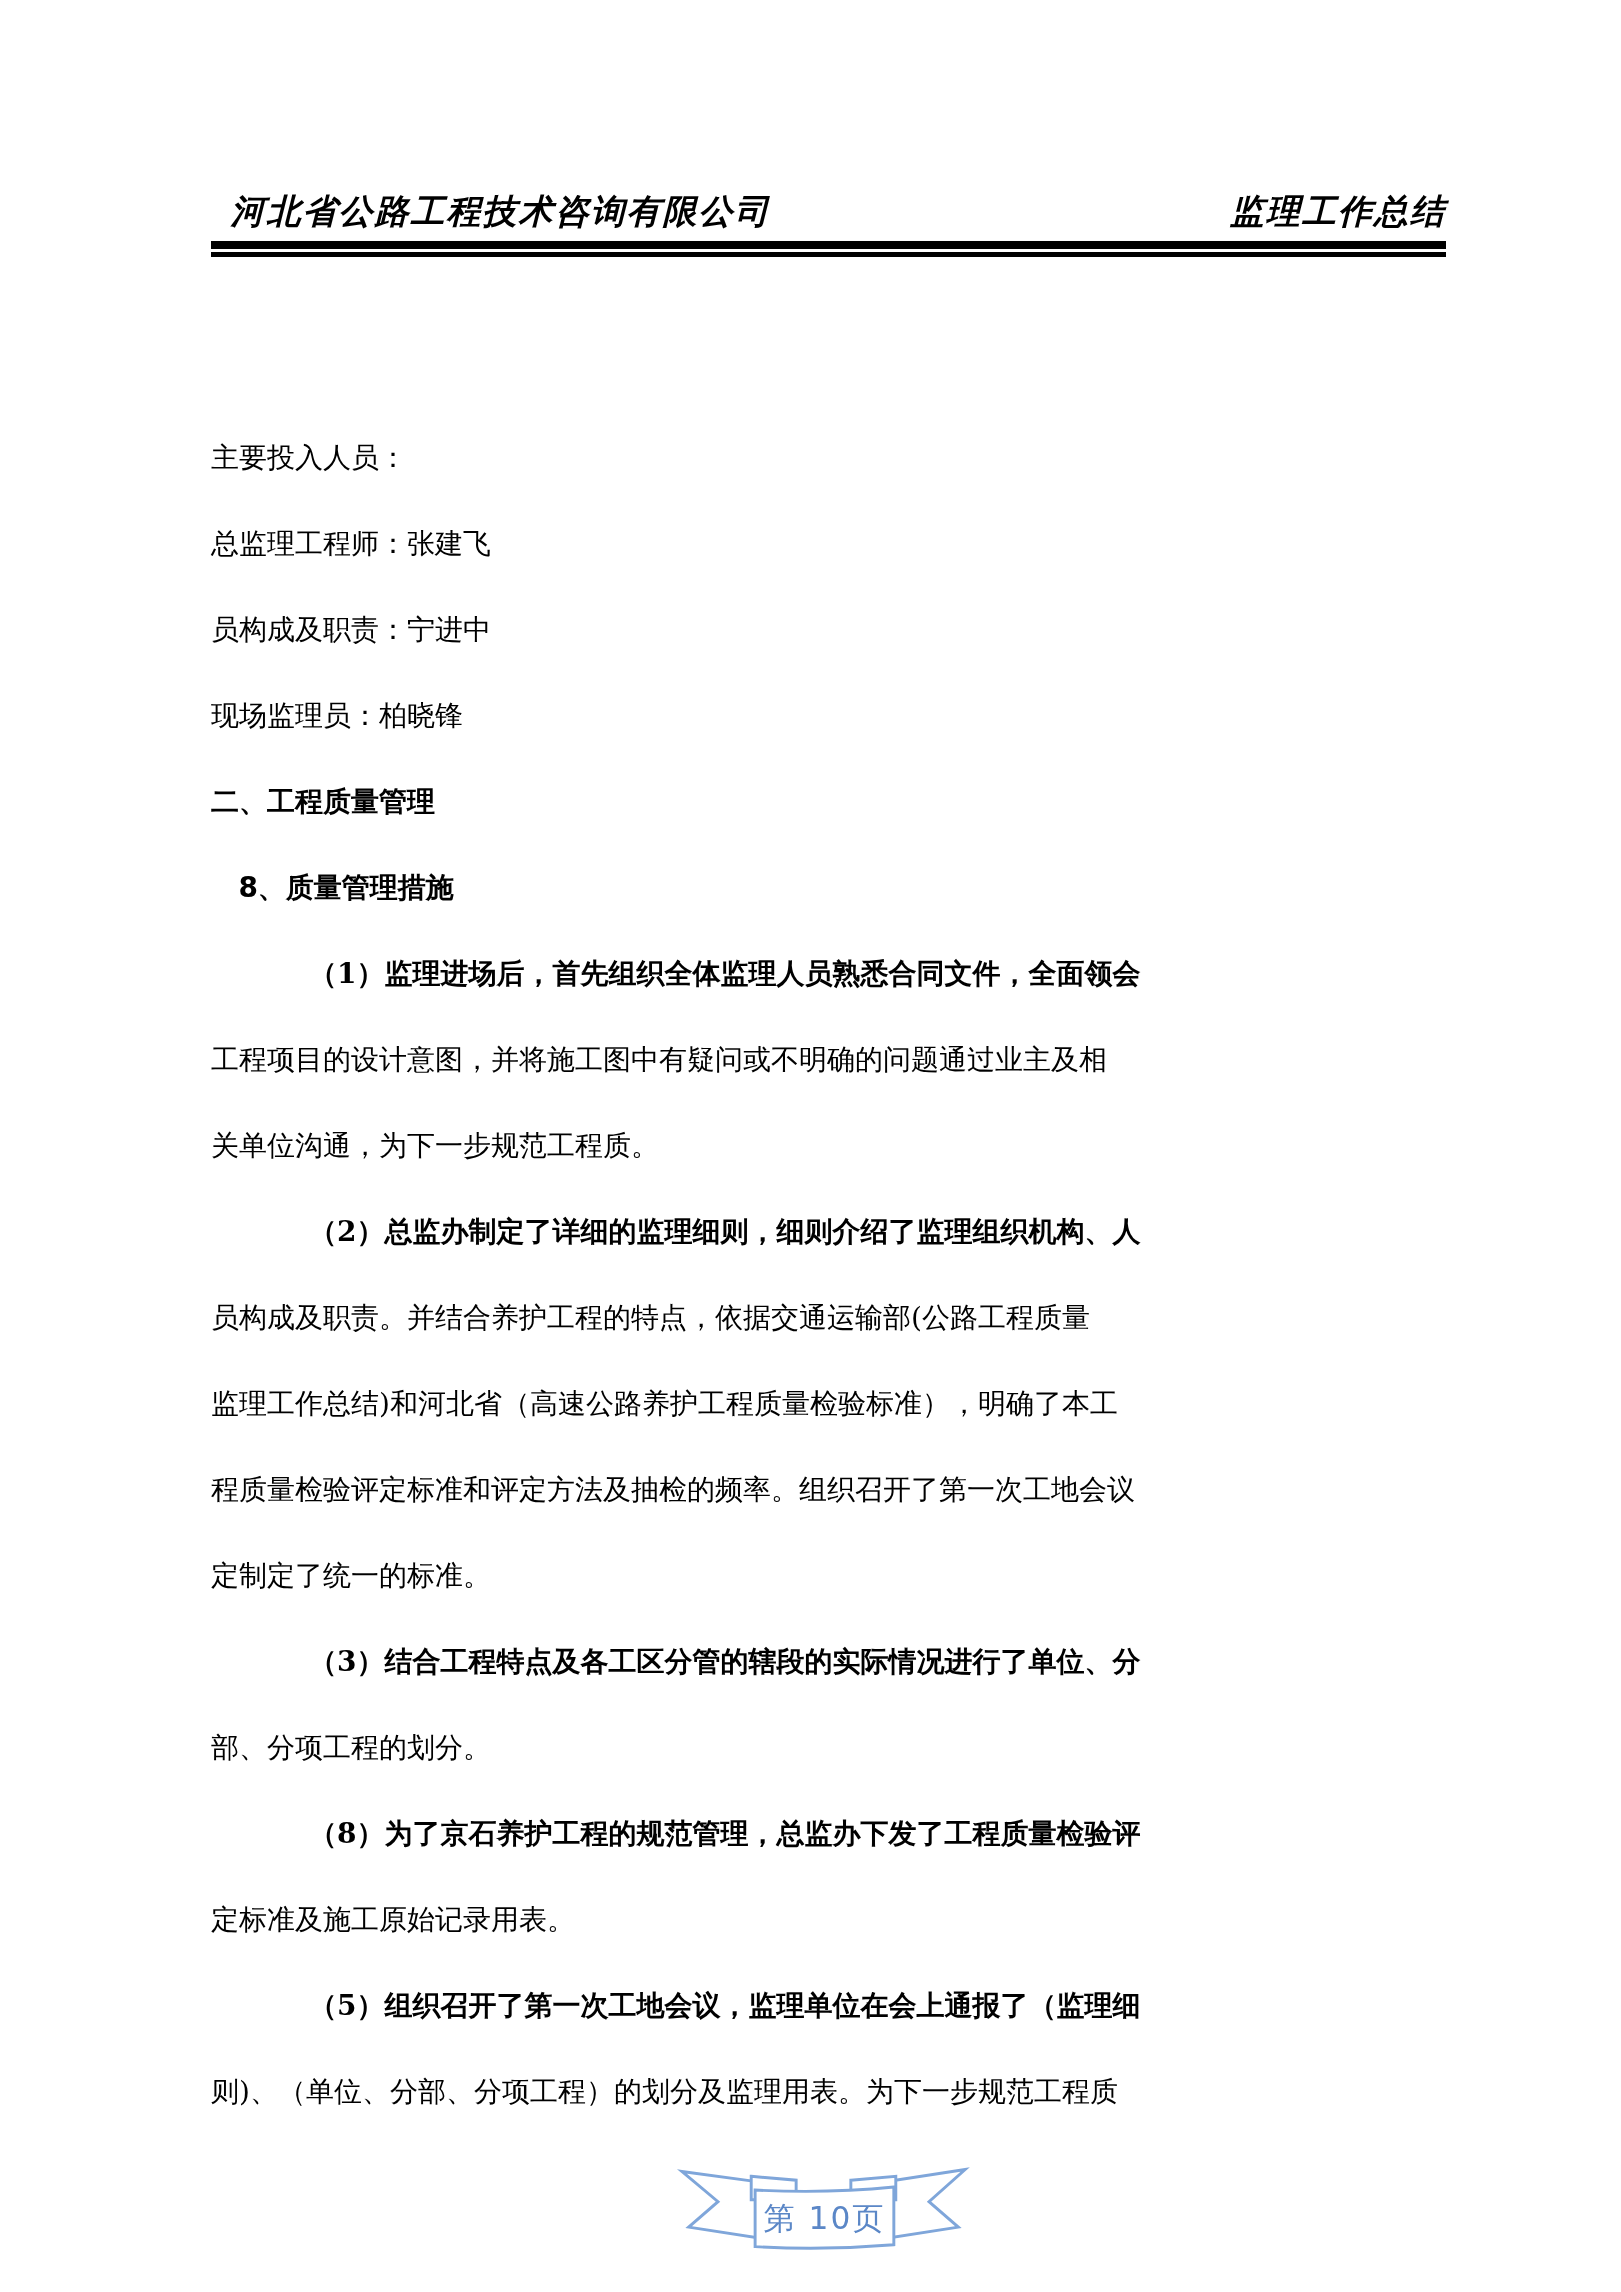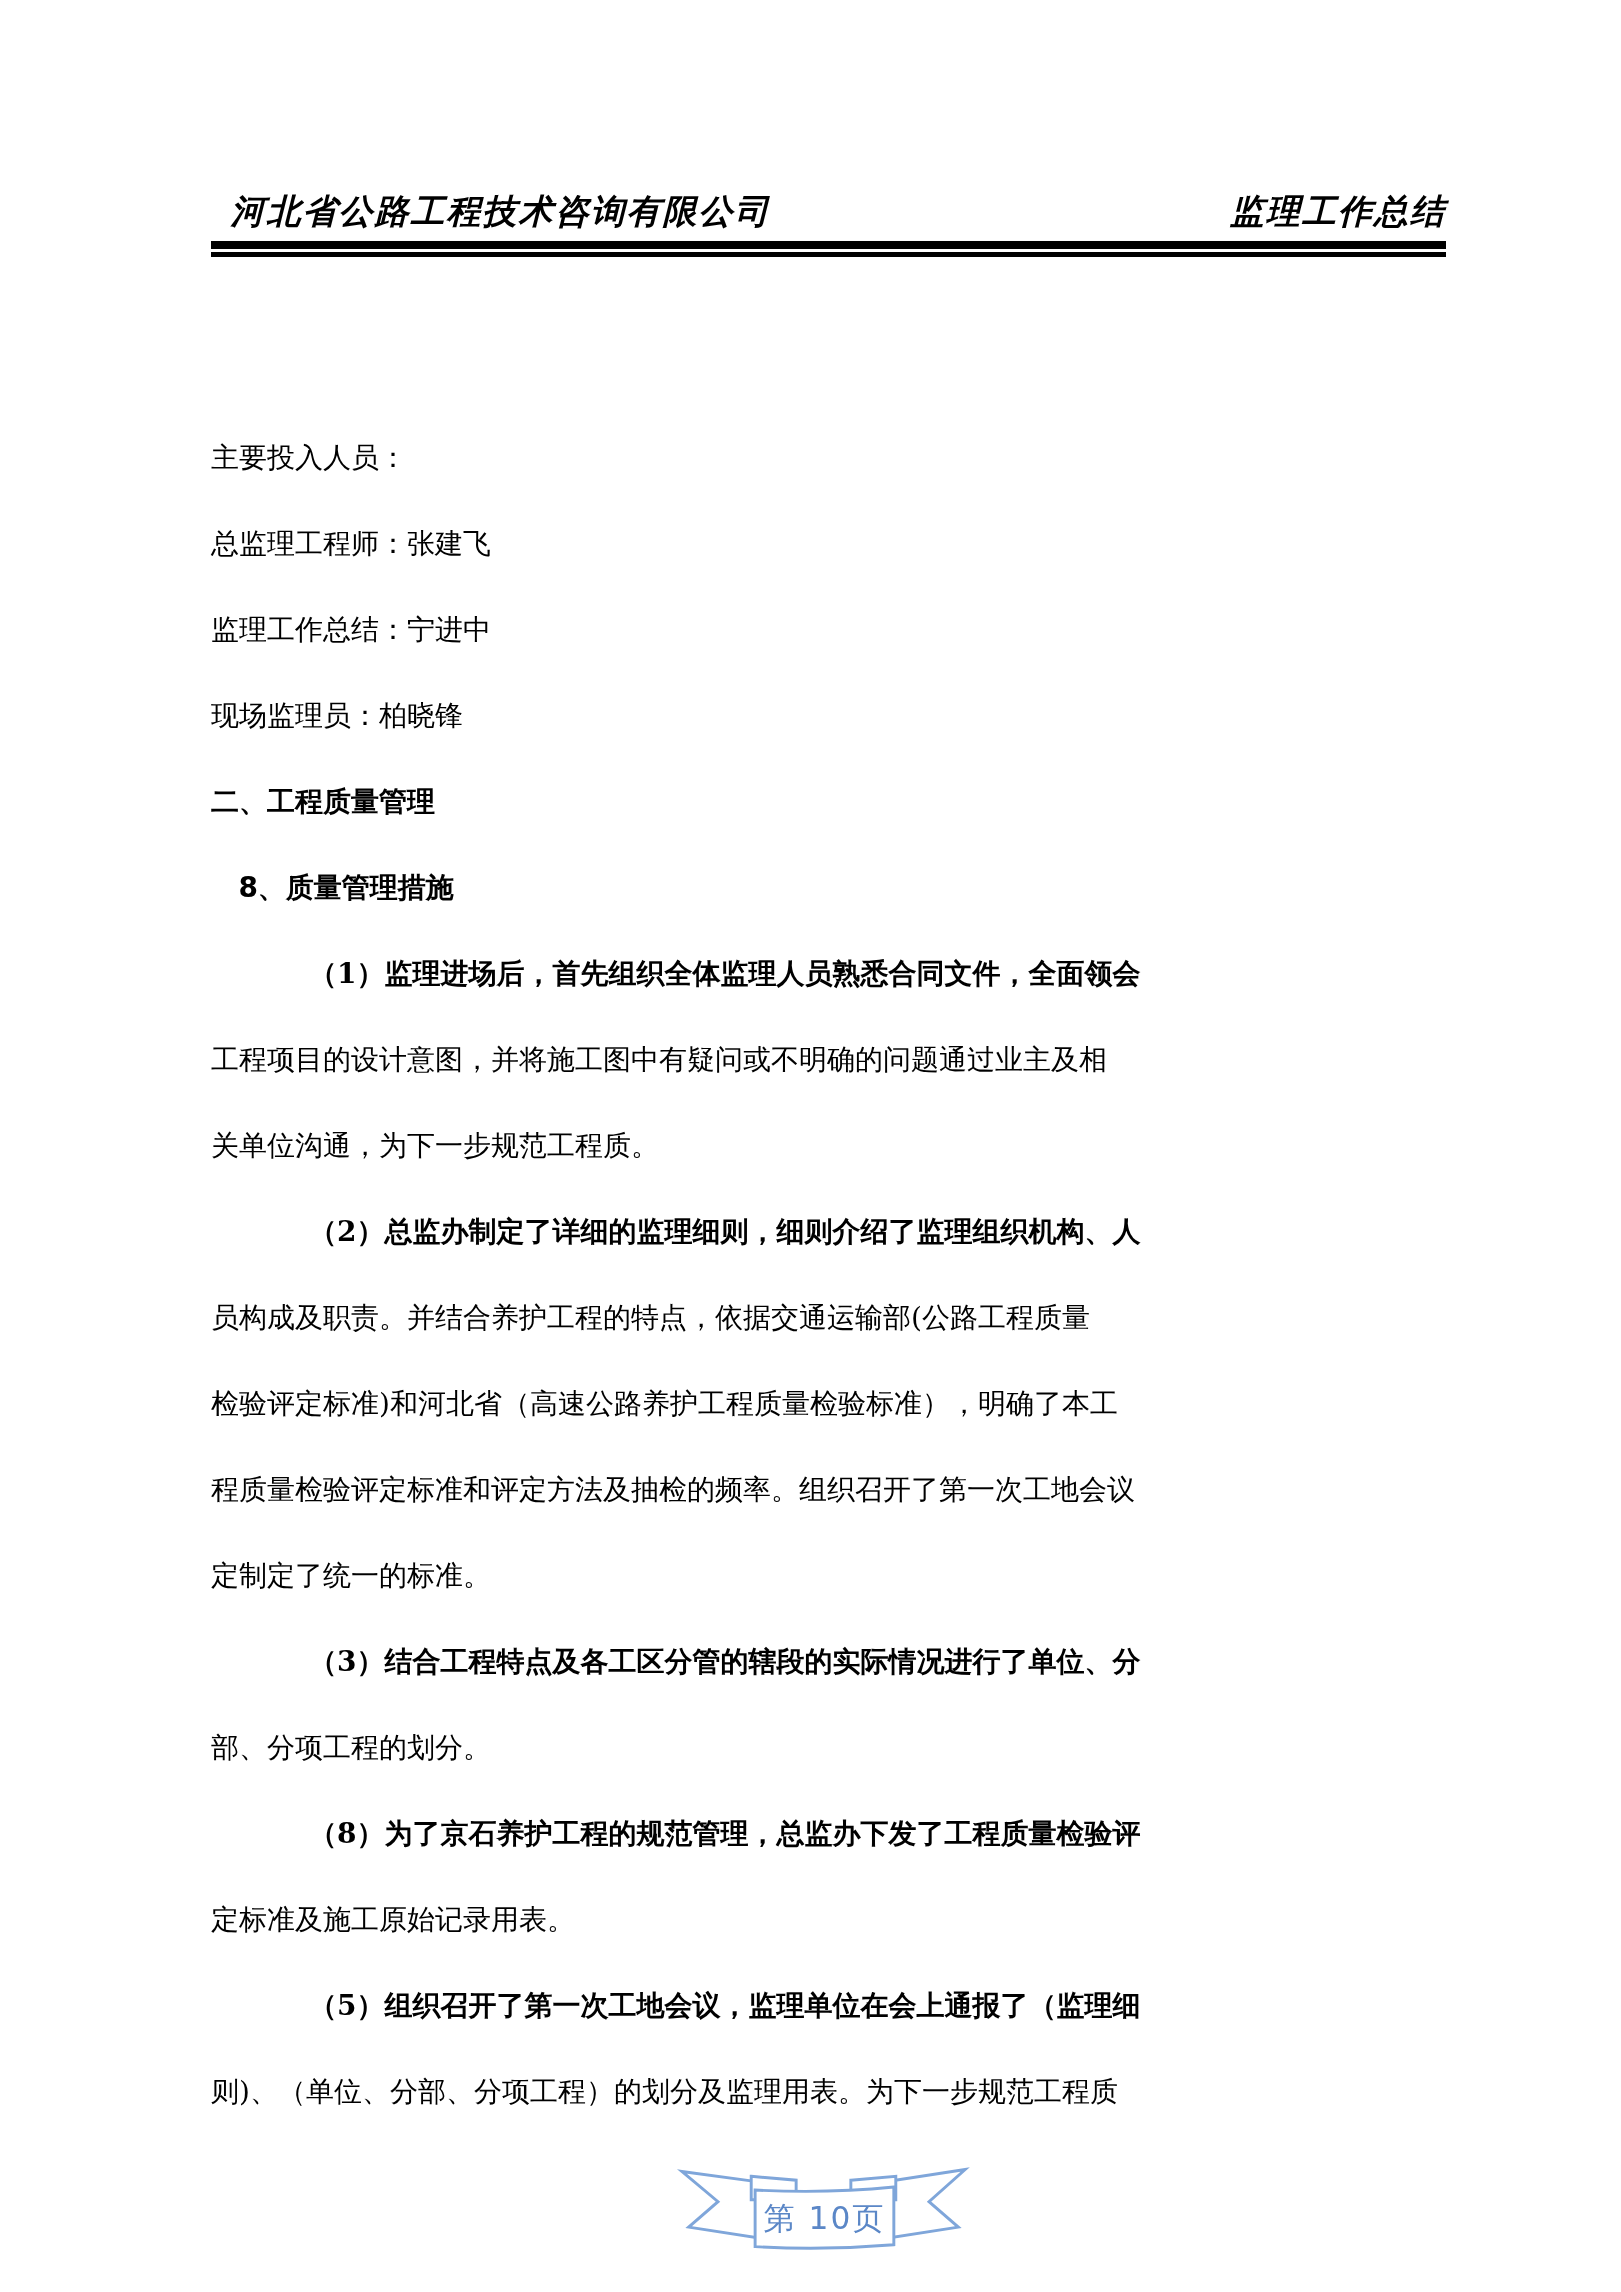--- a/index.html
+++ b/index.html
@@ -43,30 +43,30 @@
   <div class="hdr">
     <span class="co">河北省公路工程技术咨询有限公司</span>
     <span class="ti">监理工作总结</span>
   </div>
   <div class="rule-a"></div>
   <div class="rule-b"></div>
 
   <div class="body-text">
     <div class="ln">主要投入人员：</div>
     <div class="ln">总监理工程师：张建飞</div>
-    <div class="ln">监理工作总结：宁进中</div>
+    <div class="ln">员构成及职责：宁进中</div>
     <div class="ln">现场监理员：柏晓锋</div>
     <div class="ln h">二、工程质量管理</div>
     <div class="ln h sub">8、质量管理措施</div>
     <div class="ln ind">（1）监理进场后，首先组织全体监理人员熟悉合同文件，全面领会</div>
     <div class="ln">工程项目的设计意图，并将施工图中有疑问或不明确的问题通过业主及相</div>
     <div class="ln">关单位沟通，为下一步规范工程质。</div>
     <div class="ln ind">（2）总监办制定了详细的监理细则，细则介绍了监理组织机构、人</div>
     <div class="ln">员构成及职责。并结合养护工程的特点，依据交通运输部(公路工程质量</div>
-    <div class="ln">检验评定标准)和河北省（高速公路养护工程质量检验标准），明确了本工</div>
+    <div class="ln">监理工作总结)和河北省（高速公路养护工程质量检验标准），明确了本工</div>
     <div class="ln">程质量检验评定标准和评定方法及抽检的频率。组织召开了第一次工地会议</div>
     <div class="ln">定制定了统一的标准。</div>
     <div class="ln ind">（3）结合工程特点及各工区分管的辖段的实际情况进行了单位、分</div>
     <div class="ln">部、分项工程的划分。</div>
     <div class="ln ind">（8）为了京石养护工程的规范管理，总监办下发了工程质量检验评</div>
     <div class="ln">定标准及施工原始记录用表。</div>
     <div class="ln ind">（5）组织召开了第一次工地会议，监理单位在会上通报了（监理细</div>
     <div class="ln">则)、（单位、分部、分项工程）的划分及监理用表。为下一步规范工程质</div>
   </div>
 

